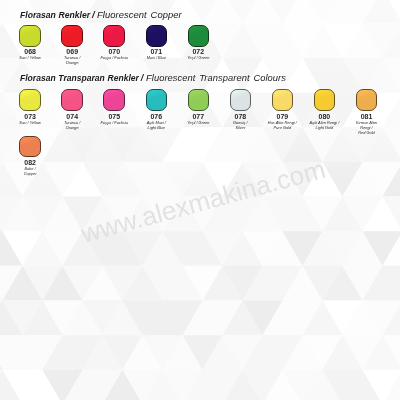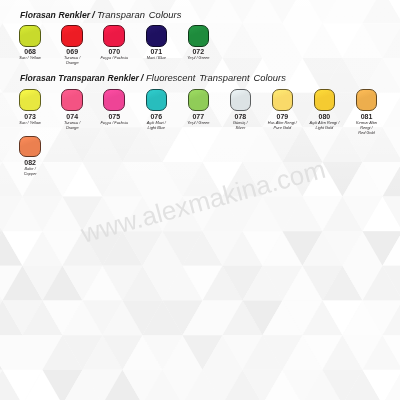--- a/index.html
+++ b/index.html
@@ -348,21 +348,21 @@
     <polygon points="442.50,369.78 482.50,369.78 462.50,404.42" fill="#fafafa"></polygon>
   </svg>
 <div id="fade"></div>
 <svg id="wm" viewBox="0 0 400 400" width="400" height="400">
   <text id="wmtext" x="84" y="243" transform="rotate(-15.2 84 243)" font-family="Liberation Sans, sans-serif" font-size="26.2" fill="#dedede" opacity="0.85">www.alexmakina.com</text>
 </svg>
 <div id="content">
     <div class="sec-title" style="left: 19.6px; top: 8.6px; font-size: 9.5px;">
       <span class="t-tr" style="transform: scaleX(0.905);">Florasan Renkler</span>
       <span class="t-sep" style="left: 72.4375px;">/</span>
-      <span class="t-en" style="transform: scaleX(0.99); left: 77.6781px;">Transparan Colours</span>
+      <span class="t-en" style="transform: scaleX(0.99); left: 77.6781px;">Fluorescent Copper</span>
     </div>
     <div class="sec-title" style="left: 19.6px; top: 72.2px; font-size: 9.2px;">
       <span class="t-tr" style="transform: scaleX(0.93);">Florasan Transparan Renkler</span>
       <span class="t-sep" style="left: 121.037px;">/</span>
       <span class="t-en" style="transform: scaleX(1.017); left: 126.599px;">Fluorescent Transparent Colours</span>
     </div>
     <div class="sw" style="left: 19.4px; top: 25px; width: 21.5px; height: 21.5px; background: linear-gradient(160deg, rgb(218, 237, 53) 0%, rgb(200, 218, 44) 38%, rgb(200, 218, 44) 100%); border: 1.1px solid rgb(84, 92, 18); box-sizing: border-box;"></div>
     <div class="lab" style="left: 5.4px; top: 48.2px; width: 49.5px;">
       <div class="code">068</div>
       <div class="nm">Sarı / Yellow</div>

